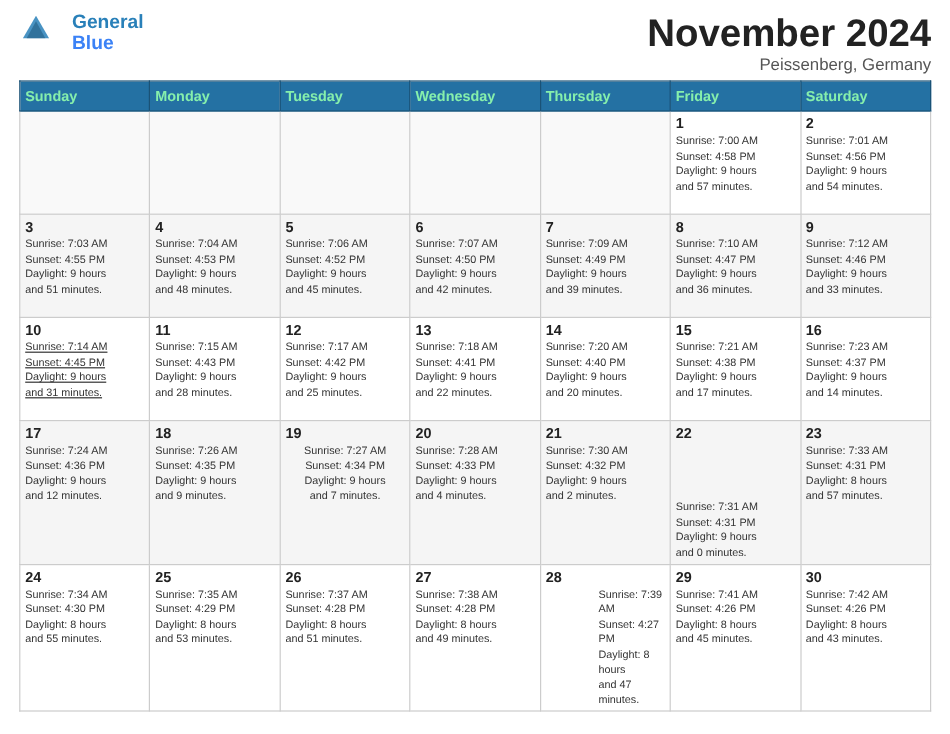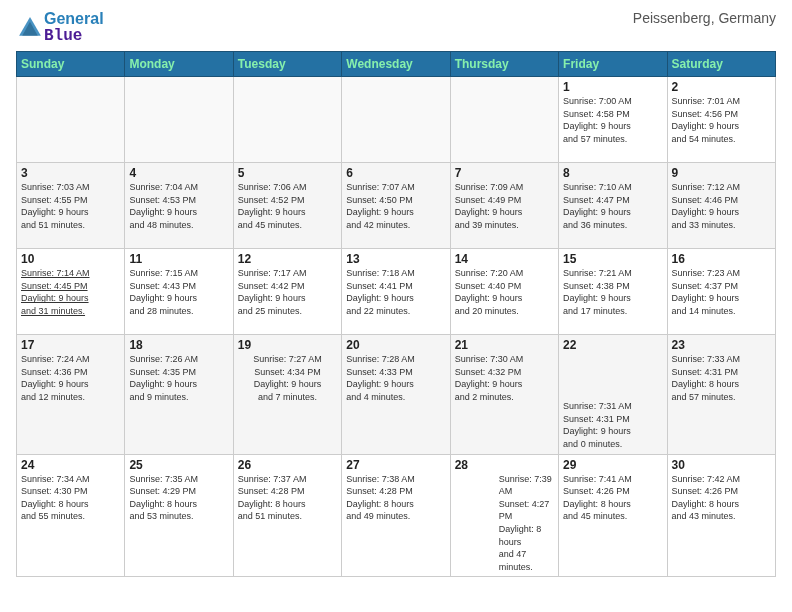--- a/index.html
+++ b/index.html
@@ -15,22 +15,21 @@
       padding: 10px 16px 10px 16px;
     }
     .header-row {
       display: flex;
       align-items: flex-start;
       justify-content: space-between;
       margin-bottom: 6px;
     }
     .logo {
       display: flex;
-      align-items: center;
-      gap: 0;
+      gap: 16px;
     }
     .logo-text {
       font-size: 16px;
       font-weight: bold;
       color: #1a5276;
       line-height: 1.1;
     }
     .logo-text span {
       color: #2980b9;
     }
@@ -98,24 +97,25 @@
 
 <div class="container">
   <div class="header-row">
     <div class="logo">
       <svg class="logo-icon" viewBox="0 0 36 36">
         <polygon points="18,4 32,28 4,28" fill="#2980b9" opacity="0.85"></polygon>
         <polygon points="18,10 28,28 8,28" fill="#1a5276" opacity="0.5"></polygon>
       </svg>
       <div class="logo-text">
         <div><span>General</span></div>
-        <div style="color:#4c1d95;font-family:Liberation Mono, monospace;">Blue</div>
+        <div style="color:#3b82f6;">Blue</div>
       </div>
     </div>
     <div class="title-block">
+      <div class="month-title">November 2024</div>
       <div class="location">Peissenberg, Germany</div>
     </div>
   </div>
 
   <table class="calendar">
     <thead>
       <tr>
         <th>Sunday</th>
         <th>Monday</th>
         <th>Tuesday</th>

